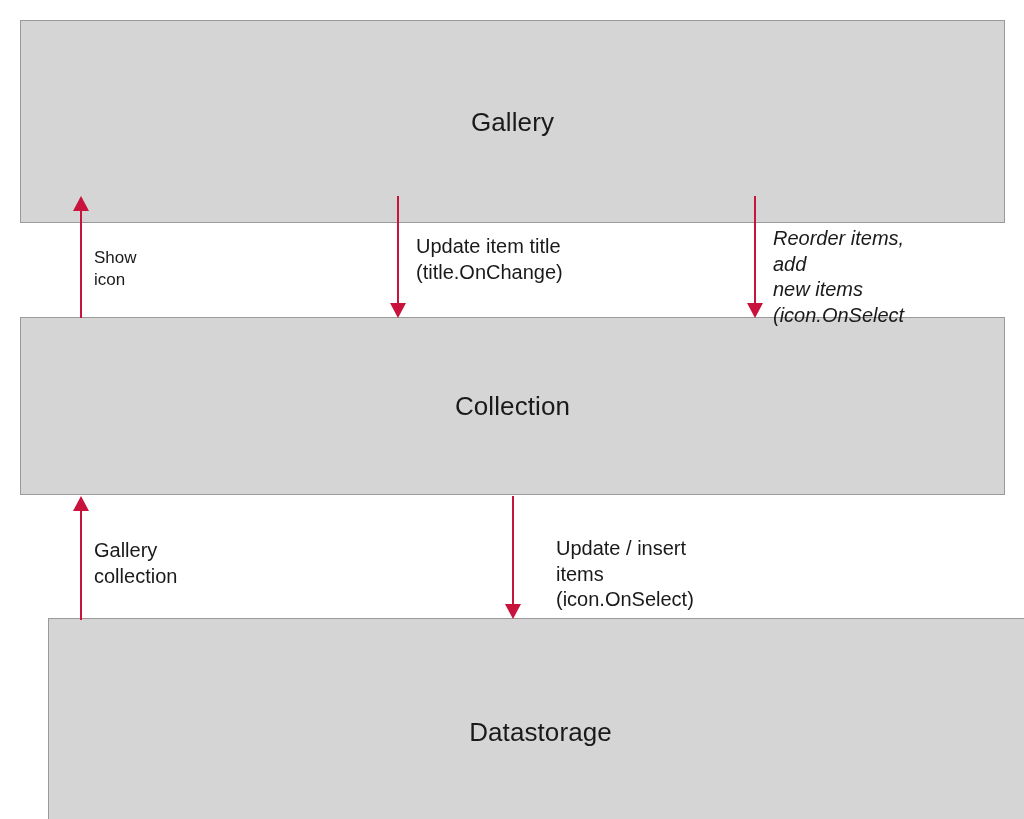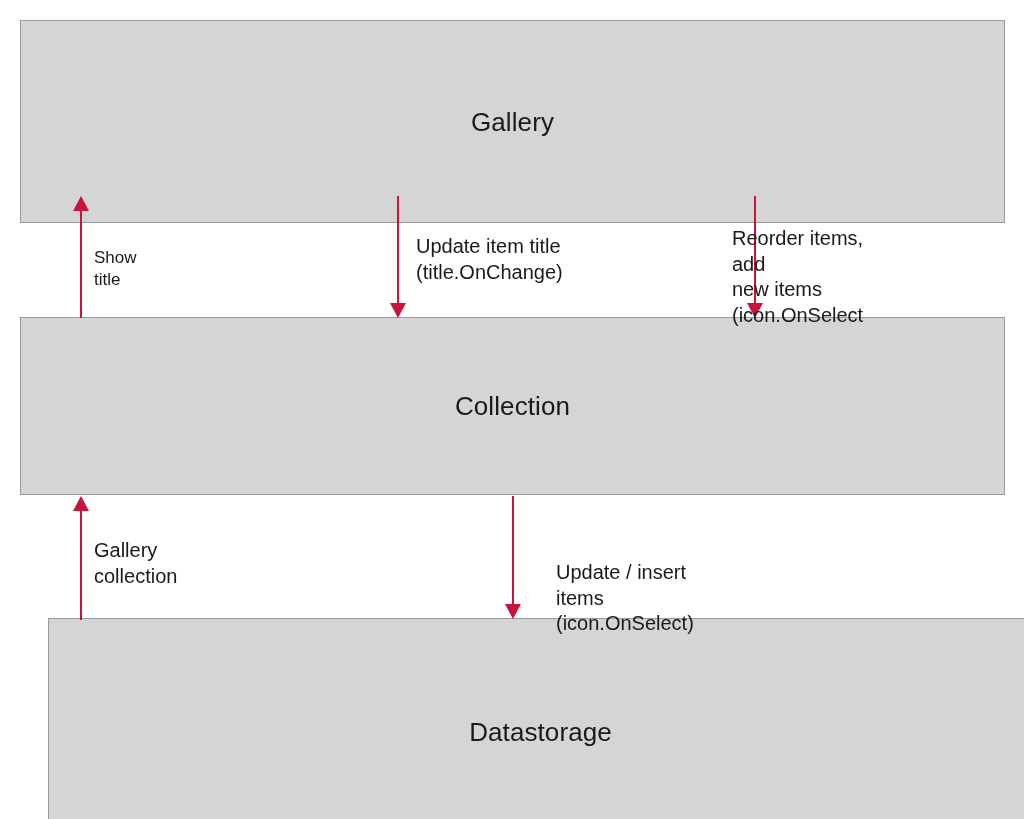--- a/index.html
+++ b/index.html
@@ -87,46 +87,46 @@
     <span class="node-label">Collection</span>
   </div>
 
   <div class="node" id="node-datastorage">
     <span class="node-label">Datastorage</span>
   </div>
 
   <div class="edge">
     <div class="edge-line" style="left:80px; top:210px; height:108px;"></div>
     <div class="arrowhead up" style="left:73px; top:196px;"></div>
-    <div class="edge-label big" style="left:94px; top:247px;">Show title</div>
+    <div class="edge-label big" style="left:94px; top:247px;">Show icon</div>
   </div>
 
   <div class="edge">
     <div class="edge-line" style="left:397px; top:196px; height:111px;"></div>
     <div class="arrowhead down" style="left:390px; top:303px;"></div>
     <div class="edge-label" style="left:416px; top:234px;">Update item title
 (title.OnChange)</div>
   </div>
 
   <div class="edge">
     <div class="edge-line" style="left:754px; top:196px; height:111px;"></div>
     <div class="arrowhead down" style="left:747px; top:303px;"></div>
-    <div class="edge-label" style="left:732px; top:226px;">Reorder items, add
+    <div class="edge-label" style="left:773px; top:226px;font-style:italic;">Reorder items, add
 new items
 (icon.OnSelect</div>
   </div>
 
   <div class="edge">
     <div class="edge-line" style="left:80px; top:510px; height:110px;"></div>
     <div class="arrowhead up" style="left:73px; top:496px;"></div>
     <div class="edge-label" style="left:94px; top:538px;">Gallery
 collection</div>
   </div>
 
   <div class="edge">
     <div class="edge-line" style="left:512px; top:496px; height:112px;"></div>
     <div class="arrowhead down" style="left:505px; top:604px;"></div>
-    <div class="edge-label" style="left:556px; top:560px;">Update / insert
+    <div class="edge-label" style="left:556px; top:536px;">Update / insert
 items
 (icon.OnSelect)</div>
   </div>
 
 </div>
 
 </body></html>

